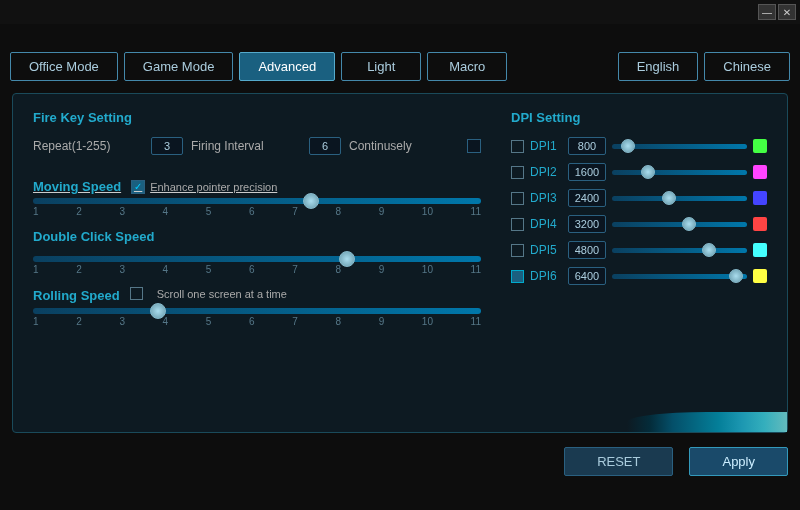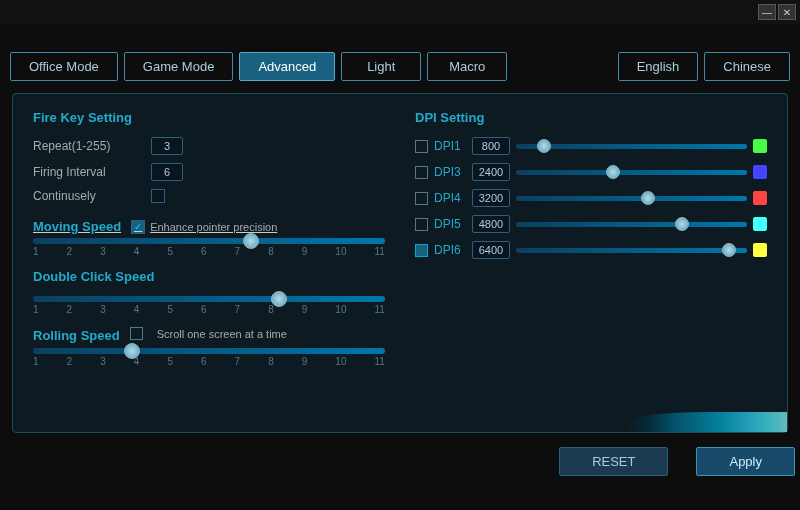--- a/index.html
+++ b/index.html
@@ -83,23 +83,23 @@
     .section-title {
       color: #22aacc;
       font-size: 13px;
       font-weight: bold;
       margin-bottom: 12px;
     }
 
     
     .fire-key-grid {
       display: flex;
-      flex-direction: column;
+      flex-direction: row;
       gap: 8px;
-      margin-bottom: 16px;
+      margin-bottom: 24px;
     }
     .fire-row {
       display: flex;
       align-items: center;
       font-size: 12px;
       color: #aaa;
       gap: 8px;
     }
     .fire-row label { width: 110px; }
     .fire-input {
@@ -255,22 +255,22 @@
       height: 20px;
       background: linear-gradient(to right, transparent, #003344, #006688, #0088aa, #00aacc, #22ccee, #44eeff, #88ffff);
       border-radius: 50% 0 0 0;
       opacity: 0.7;
     }
 
     
     .action-bar {
       display: flex;
       justify-content: flex-end;
-      padding: 10px 5px;
-      gap: 28px;
+      padding: 10px 12px;
+      gap: 16px;
     }
     .action-btn {
       padding: 6px 32px;
       background: #1a3a50;
       border: 1px solid #2a6080;
       color: #aaccdd;
       font-size: 13px;
       cursor: pointer;
       border-radius: 2px;
       min-width: 90px;
@@ -410,20 +410,31 @@
           <span class="dpi-label">DPI1</span>
           <div class="dpi-value-box">800</div>
           <div class="dpi-slider-wrap">
             <div class="dpi-track">
               <div class="dpi-thumb" style="left:12%"></div>
             </div>
           </div>
           <div class="dpi-color-dot" style="background:#44ff44;"></div>
         </div>
 
+        <div class="dpi-row">
+          <div class="dpi-checkbox"></div>
+          <span class="dpi-label">DPI2</span>
+          <div class="dpi-value-box">1600</div>
+          <div class="dpi-slider-wrap">
+            <div class="dpi-track">
+              <div class="dpi-thumb" style="left:27%"></div>
+            </div>
+          </div>
+          <div class="dpi-color-dot" style="background:#ff44ff;"></div>
+        </div>
 
         <div class="dpi-row">
           <div class="dpi-checkbox"></div>
           <span class="dpi-label">DPI3</span>
           <div class="dpi-value-box">2400</div>
           <div class="dpi-slider-wrap">
             <div class="dpi-track">
               <div class="dpi-thumb" style="left:42%"></div>
             </div>
           </div>

